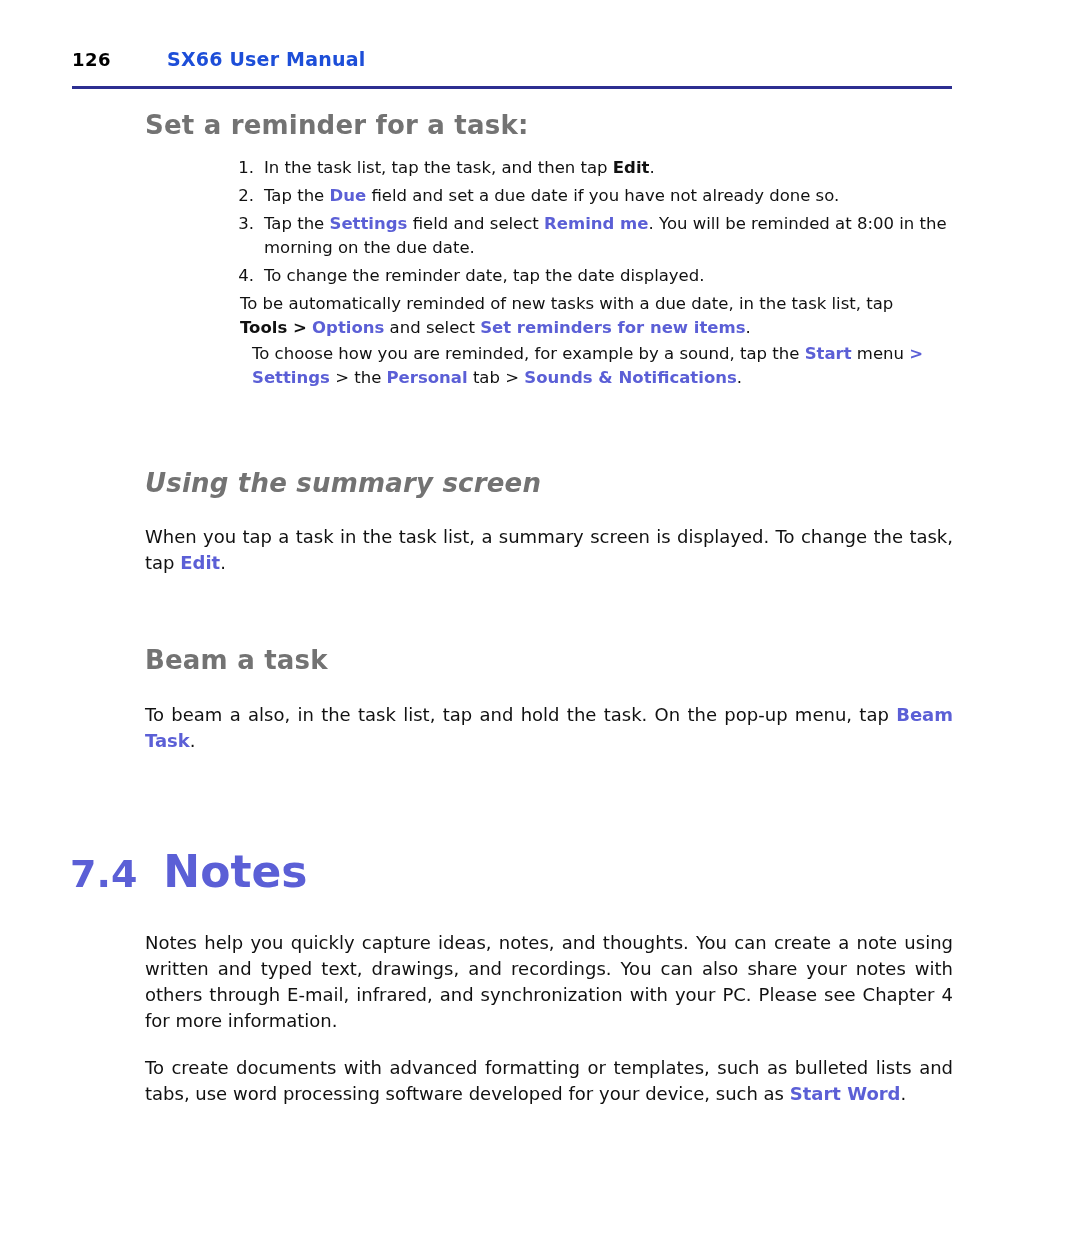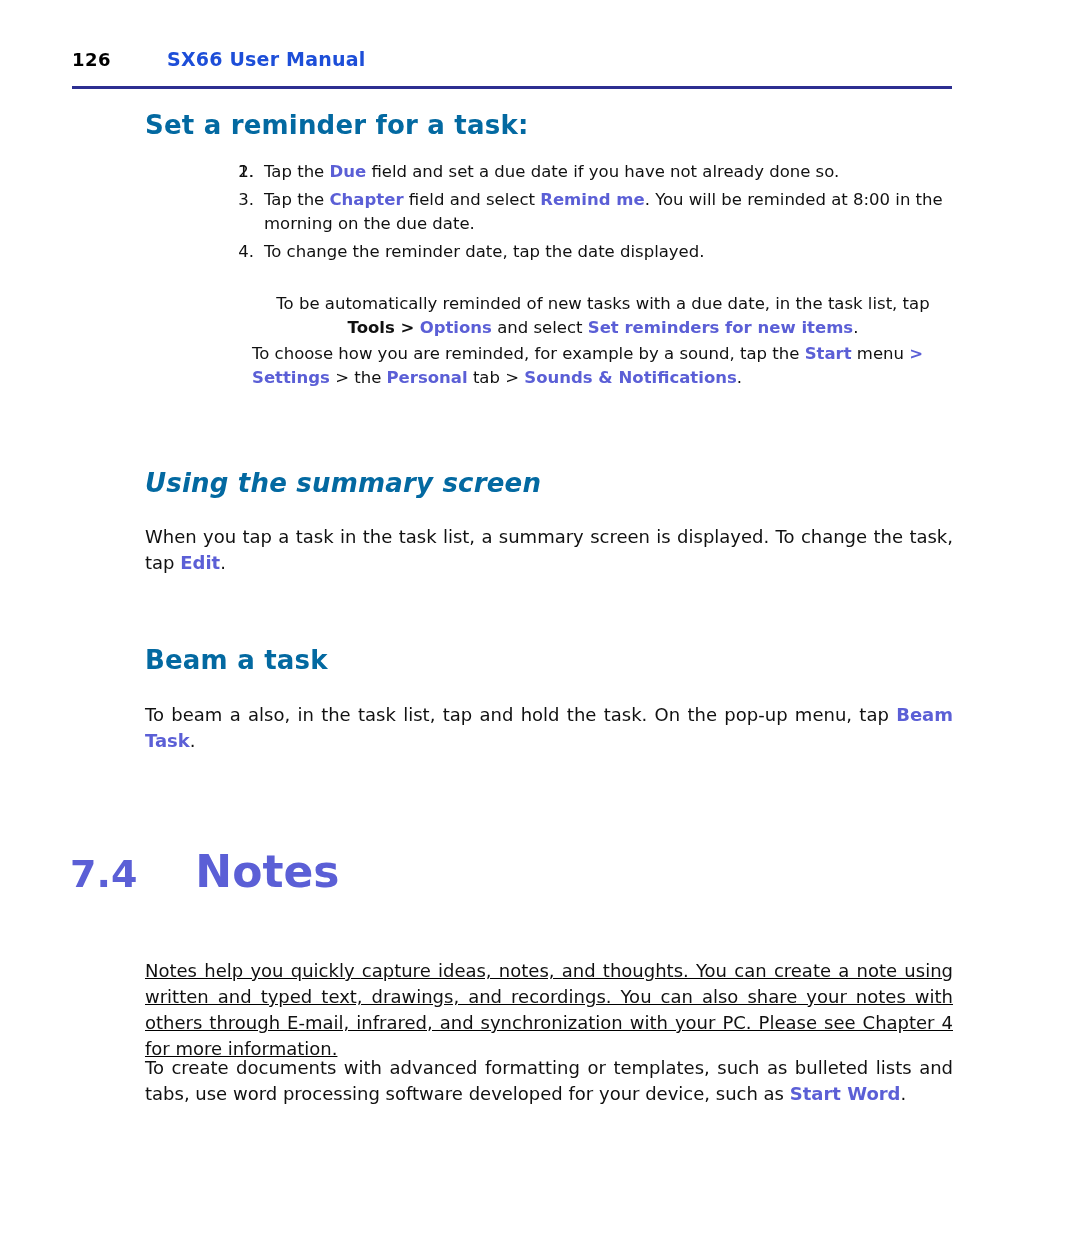--- a/index.html
+++ b/index.html
@@ -54,21 +54,21 @@
     top: 86px;
     width: 880px;
     height: 3px;
     background: #2d2f91;
   }
 
   h2.section-head {
     font-family: "DejaVu Sans", sans-serif;
     font-weight: bold;
     font-size: 26px;
-    color: #0369a1;
+    color: #737373;
     margin: 0;
     padding: 0;
     letter-spacing: 0.2px;
   }
 
   .blk {
     position: absolute;
   }
 
   
@@ -118,21 +118,20 @@
     font-weight: bold;
   }
 
   
   .chapter-head {
     display: flex;
     align-items: baseline;
     font-family: "DejaVu Sans", sans-serif;
     font-weight: bold;
     color: #5b5fd6;
-    gap: 32px;
   }
   .chapter-num {
     font-size: 38px;
     line-height: 44px;
     letter-spacing: 0px;
   }
   .chapter-title {
     font-size: 44px;
     line-height: 44px;
     margin-left: 26px;
@@ -150,28 +149,28 @@
     </div>
   </div>
   <div class="header-rule"></div>
 
   <div class="blk" style="left:145px; top:110px; width:810px;">
     <h2 class="section-head">Set a reminder for a task:</h2>
   </div>
 
   <div class="blk" style="left:230px; top:156px; width:725px;">
     <ol class="steps" id="steps-list">
-        <li><span class="num">1.</span></li>
+        <li><span class="num">1.</span><span><span>In the task list, tap the task, and then tap </span><span class="bold">Edit</span><span>.</span></span></li>
         <li><span class="num">2.</span><span><span>Tap the </span><span class="accent">Due</span><span> field and set a due date if you have not already done so.</span></span></li>
-        <li><span class="num">3.</span><span><span>Tap the </span><span class="accent">Chapter</span><span> field and select </span><span class="accent">Remind me</span><span>. You will be reminded at 8:00 in the morning on the due date.</span></span></li>
+        <li><span class="num">3.</span><span><span>Tap the </span><span class="accent">Settings</span><span> field and select </span><span class="accent">Remind me</span><span>. You will be reminded at 8:00 in the morning on the due date.</span></span></li>
         <li><span class="num">4.</span><span><span>To change the reminder date, tap the date displayed.</span></span></li>
       </ol>
   </div>
 
-  <div class="blk" style="left:252px; top:292px; width:702px;text-align:center;">
+  <div class="blk" style="left:240px; top:292px; width:702px;">
     <p class="para" id="note1"><span>To be automatically reminded of new tasks with a due date, in the task list, tap </span><span class="bold">Tools &gt;</span><span> </span><span class="accent">Options</span><span> and select </span><span class="accent">Set reminders for new items</span><span>.</span></p>
   </div>
 
   <div class="blk" style="left:252px; top:342px; width:702px;">
     <p class="para" id="note2"><span>To choose how you are reminded, for example by a sound, tap the </span><span class="accent">Start</span><span> menu </span><span class="accent">&gt; Settings</span><span> &gt; the </span><span class="accent">Personal</span><span> tab &gt; </span><span class="accent">Sounds &amp; Notifications</span><span>.</span></p>
   </div>
 
   <div class="blk" style="left:145px; top:468px; width:810px;font-style:italic;">
     <h2 class="section-head">Using the summary screen</h2>
   </div>
@@ -186,21 +185,21 @@
     <p class="body-text" id="beam-body"><span>To beam a also, in the task list, tap and hold the task. On the pop-up menu, tap </span><span class="accent">Beam Task</span><span>.</span></p>
   </div>
 
   <div class="blk" style="left:70px; top:850px; width:880px;">
     <div class="chapter-head">
       <span class="chapter-num">7.4</span>
       <span class="chapter-title">Notes</span>
     </div>
   </div>
 
-  <div class="blk" style="left:145px; top:958px; width:808px;text-decoration:underline;">
+  <div class="blk" style="left:145px; top:930px; width:808px;">
     <p class="body-text" id="notes-p1"><span>Notes help you quickly capture ideas, notes, and thoughts. You can create a note using written and typed text, drawings, and recordings. You can also share your notes with others through E-mail, infrared, and synchronization with your PC. Please see Chapter 4 for more information.</span></p>
   </div>
 
   <div class="blk" style="left:145px; top:1055px; width:808px;">
     <p class="body-text" id="notes-p2"><span>To create documents with advanced formatting or templates, such as bulleted lists and tabs, use word processing software developed for your device, such as </span><span class="accent">Start Word</span><span>.</span></p>
   </div>
 
 </div>
 
 </body></html>

